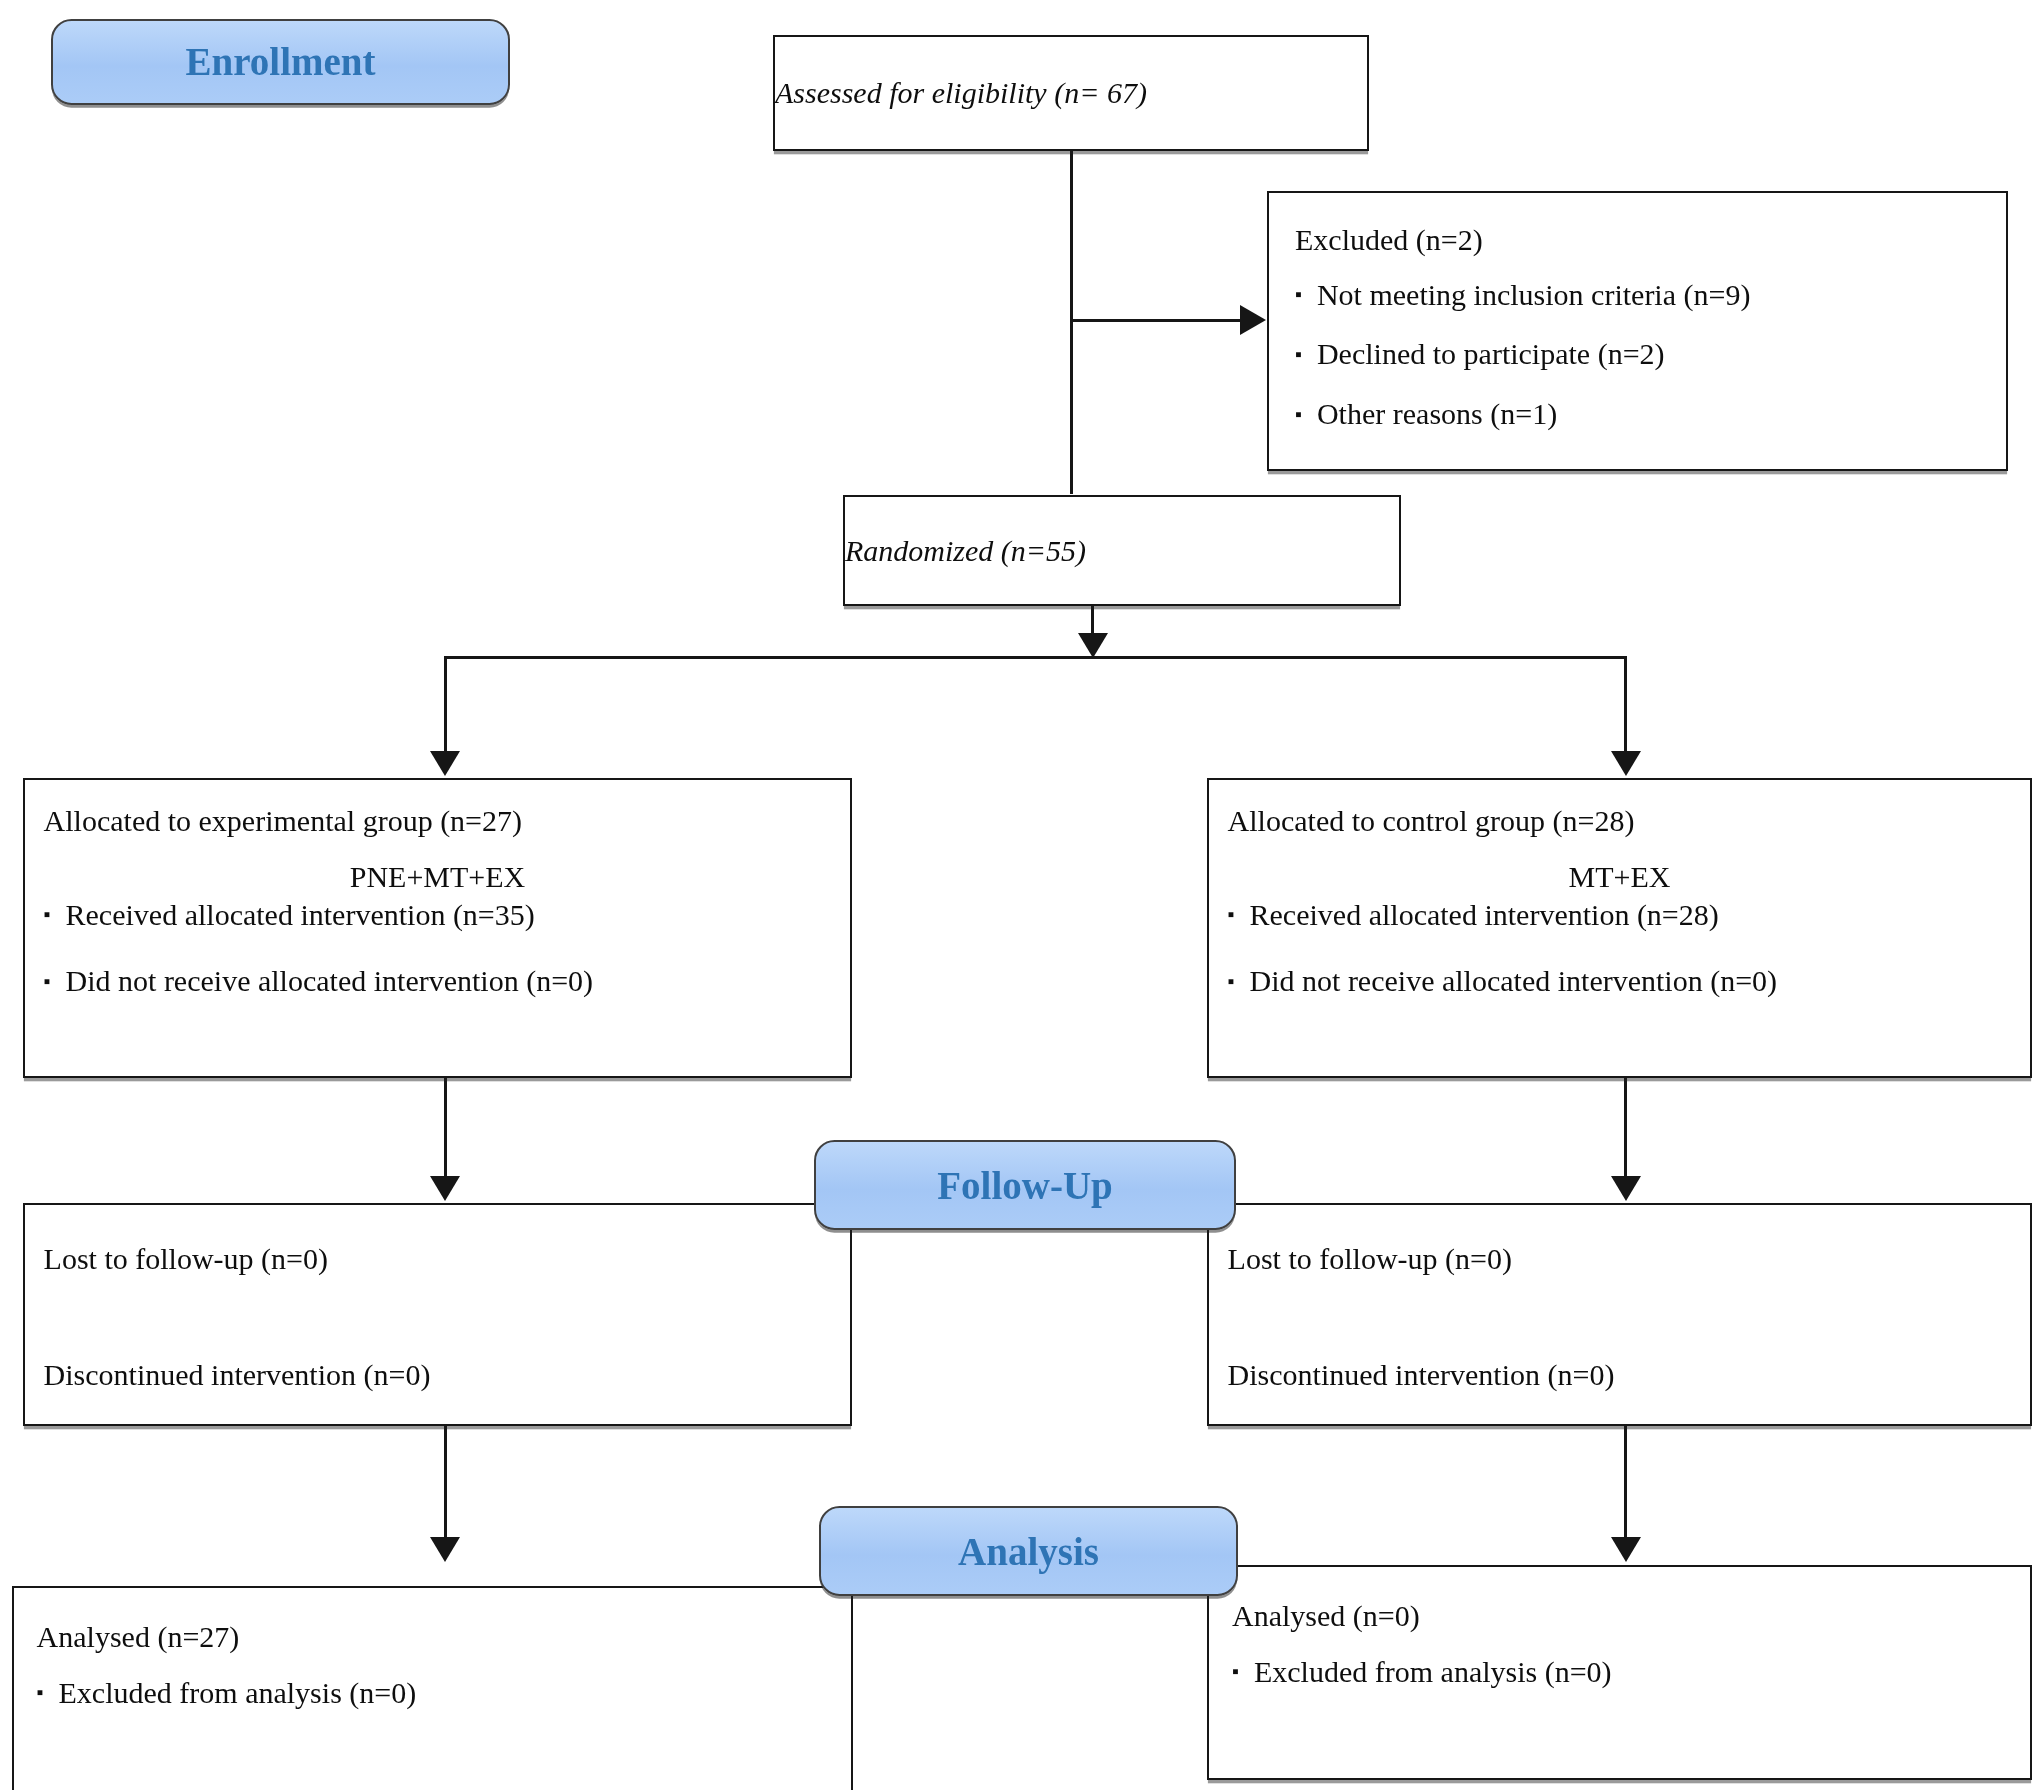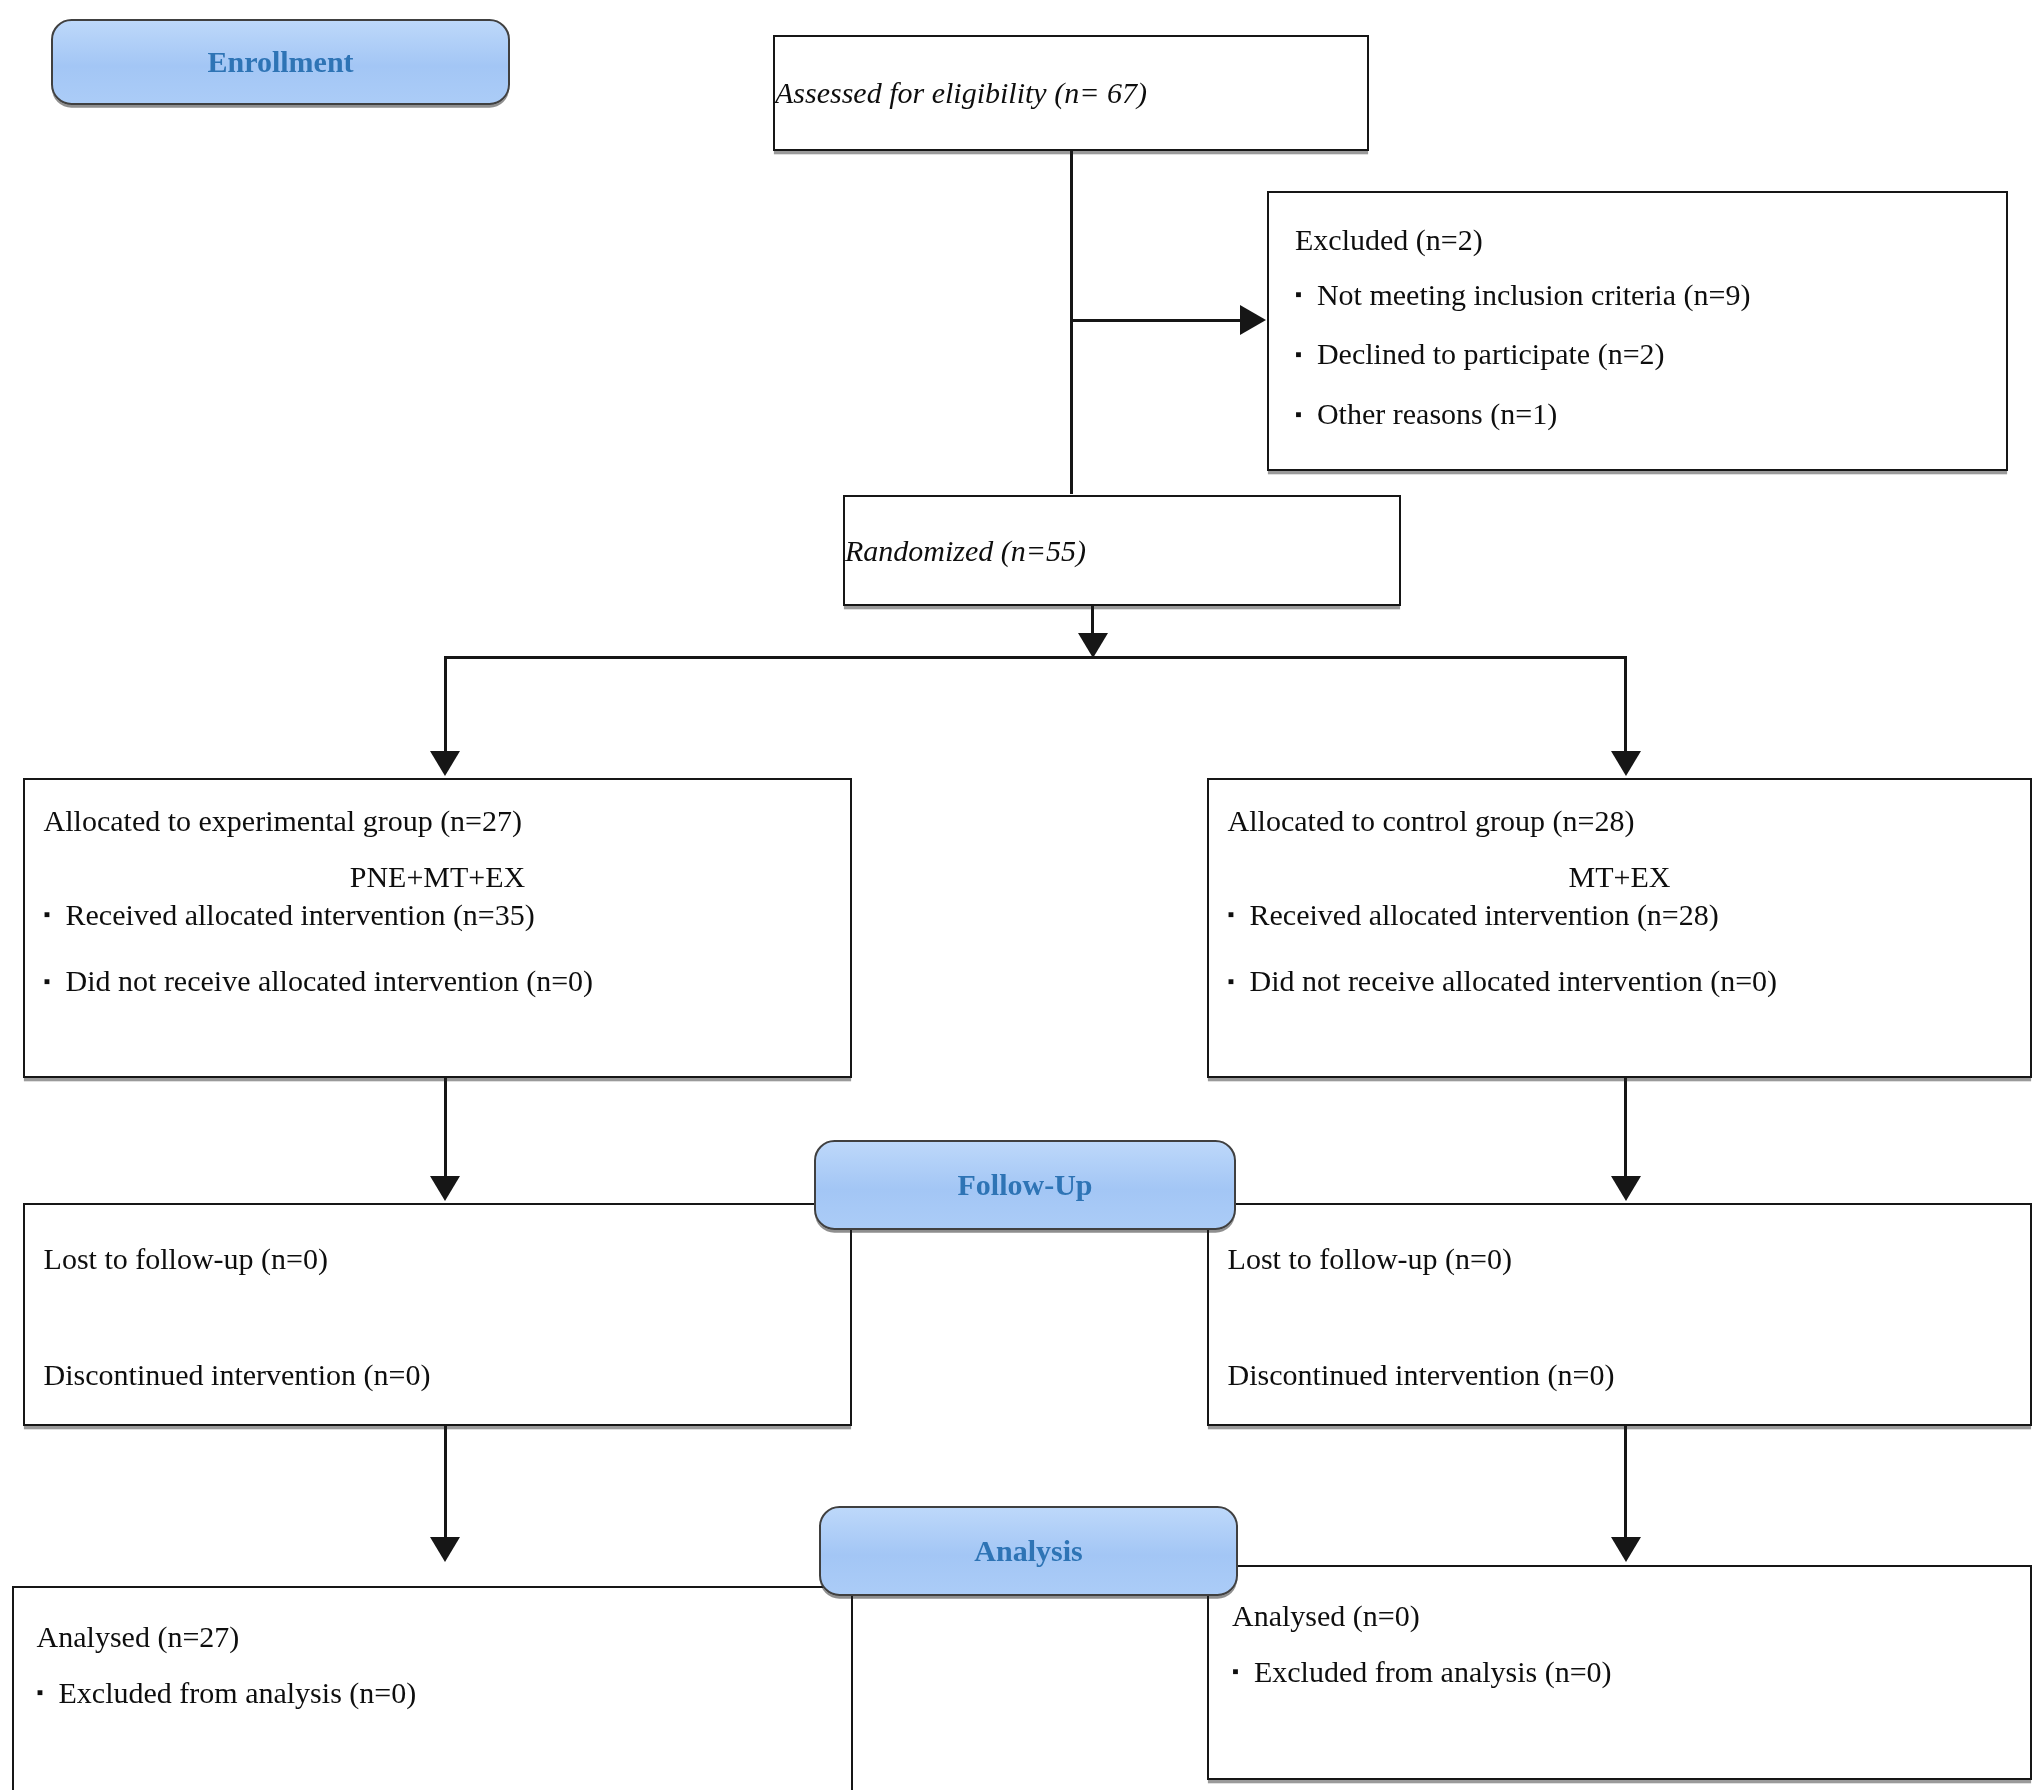--- a/index.html
+++ b/index.html
@@ -31,21 +31,21 @@
   }
   .flex-center{display:flex;align-items:center;justify-content:flex-start;font-style:italic;}
   .badge{
     position:absolute;
     display:flex;align-items:center;justify-content:center;
     background:linear-gradient(180deg,#BDD8FA 0%,var(--badge-fill) 55%,#ABCCF7 100%);
     border:2.8px solid var(--badge-border);
     border-radius:20.5px;
     box-shadow:0 3.7px 0 -0.9px rgba(30,30,30,.5);
     font-weight:bold;
-    font-size:30px;
+    font-size:39px;
     color:var(--badge-text);
     z-index:5;
     box-sizing:border-box;
   }
   .vline,.hline{position:absolute;background:var(--line-color);z-index:0;}
   .arrow-down{
     position:absolute;width:0;height:0;
     border-left:15px solid transparent;
     border-right:15px solid transparent;
     border-top:25px solid var(--line-color);

